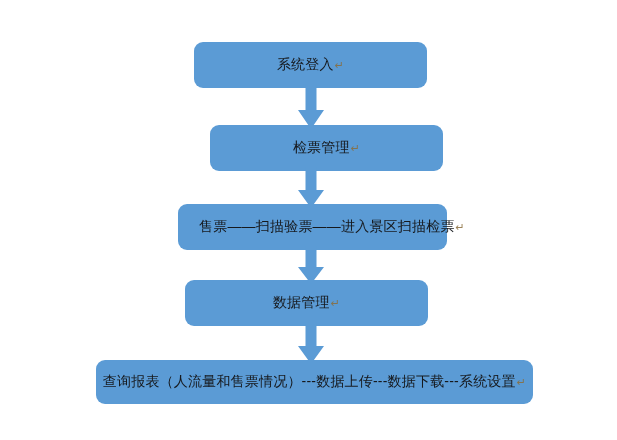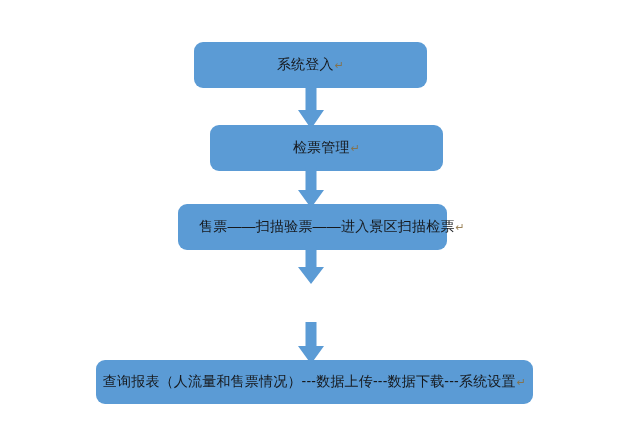--- a/index.html
+++ b/index.html
@@ -59,20 +59,23 @@
   </div>
 
   <div class="node" style="left: 194px; top: 125px; width: 233px; height: 46px; background: rgb(91, 155, 213); margin-left: 16px;">
     <span class="node-label" style="color: rgb(22, 25, 29);"><span>检票管理</span><span class="pilcrow">↵</span></span>
   </div>
 
   <div class="node" style="left: 178px; top: 204px; width: 269px; height: 46px; background: rgb(91, 155, 213); padding-left: 39px;">
     <span class="node-label" style="color: rgb(22, 25, 29);"><span>售票——扫描验票——进入景区扫描检票</span><span class="pilcrow">↵</span></span>
   </div>
 
+  <div class="node" style="left: 185px; top: 280px; width: 243px; height: 46px; background: rgb(91, 155, 213);">
+    <span class="node-label" style="color: rgb(22, 25, 29);"><span>数据管理</span><span class="pilcrow">↵</span></span>
+  </div>
 
   <div class="node" style="left: 96px; top: 360px; width: 437px; height: 44px; background: rgb(91, 155, 213);">
     <span class="node-label" style="color: rgb(22, 25, 29);"><span>查询报表（人流量和售票情况）---数据上传---数据下载---系统设置</span><span class="pilcrow">↵</span></span>
   </div>
 
   <div class="arrow" style="left: 298px; top: 84px; width: 26px; height: 45px;">
     <svg viewBox="0 0 26 45" width="26" height="45" aria-hidden="true">
       <polygon points="7.5,0 18.5,0 18.5,26 26,26 13,45 0,26 7.5,26" fill="#5B9BD5"></polygon>
     </svg>
   </div>

